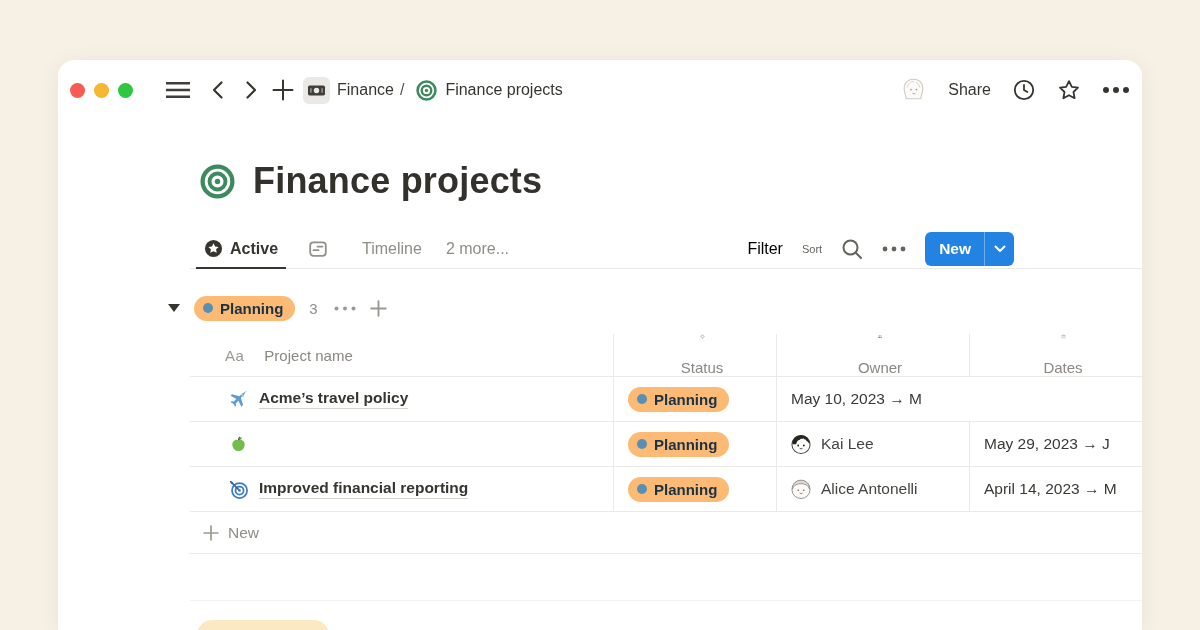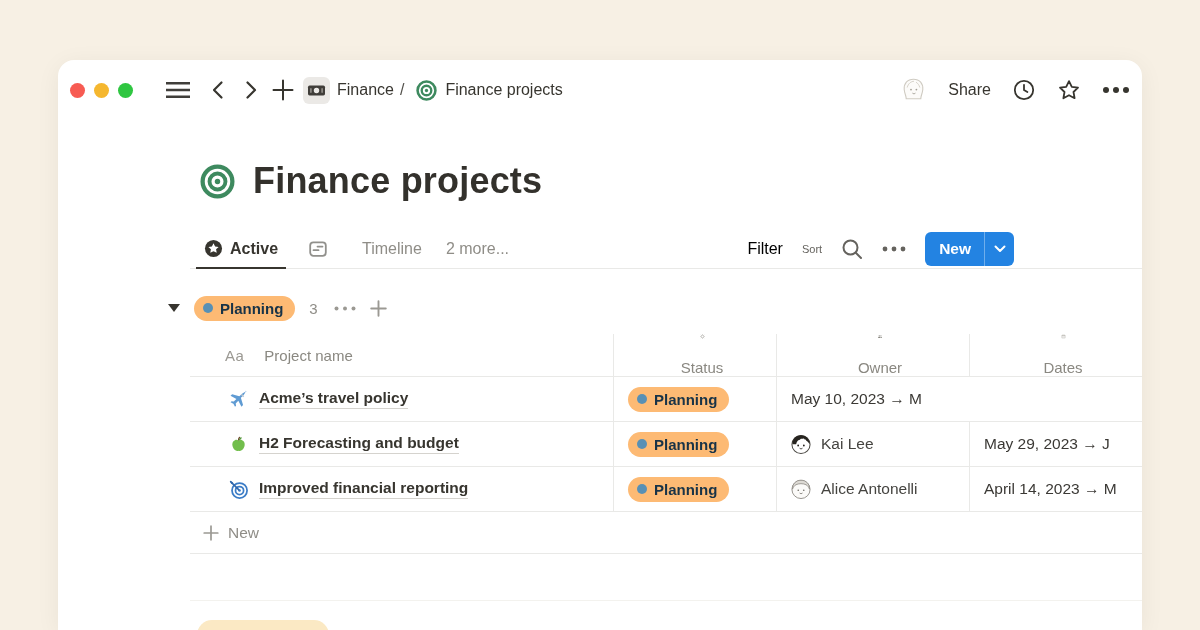--- a/index.html
+++ b/index.html
@@ -303,21 +303,20 @@
       </div>
     </div>
 
     <div class="trow tr">
       <div class="cell c1">
         <svg width="21" height="21" viewBox="0 0 24 24">
           <path fill="#72BE4C" d="M12 7.3c-1-.5-2.6-.9-4.1-.3-2.7 1-3.7 4.4-2.5 7.7 1.1 3.1 3.4 5.1 5.5 4.7.4-.1.8-.2 1.1-.4.3.2.7.3 1.1.4 2.1.4 4.4-1.6 5.5-4.7 1.2-3.3.2-6.7-2.5-7.7-1.5-.6-3.1-.2-4.1.3z"></path>
           <path fill="#4E9937" d="M12.3 7c.1-1.7 1.5-3.1 3.4-3.3.1 1.8-1.4 3.2-3.4 3.3z"></path>
           <path stroke="#6D4C2B" stroke-width="1.3" fill="none" stroke-linecap="round" d="M12 6.8c0-1.5.5-2.4 1.4-3.1"></path>
         </svg>
-        <span class="row-name">H2 Forecasting and budget</span>
       </div>
       <div class="cell c2">
         <span class="pill" style="margin-left:0">
           <span class="dot"></span>
           <span class="ptxt">Planning</span>
         </span>
       </div>
       <div class="cell c3">
         <svg width="22" height="22" viewBox="0 0 24 24">
           <circle cx="12" cy="12.5" r="9.9" fill="#fff" stroke="#4A4843" stroke-width="1.1"></circle>

